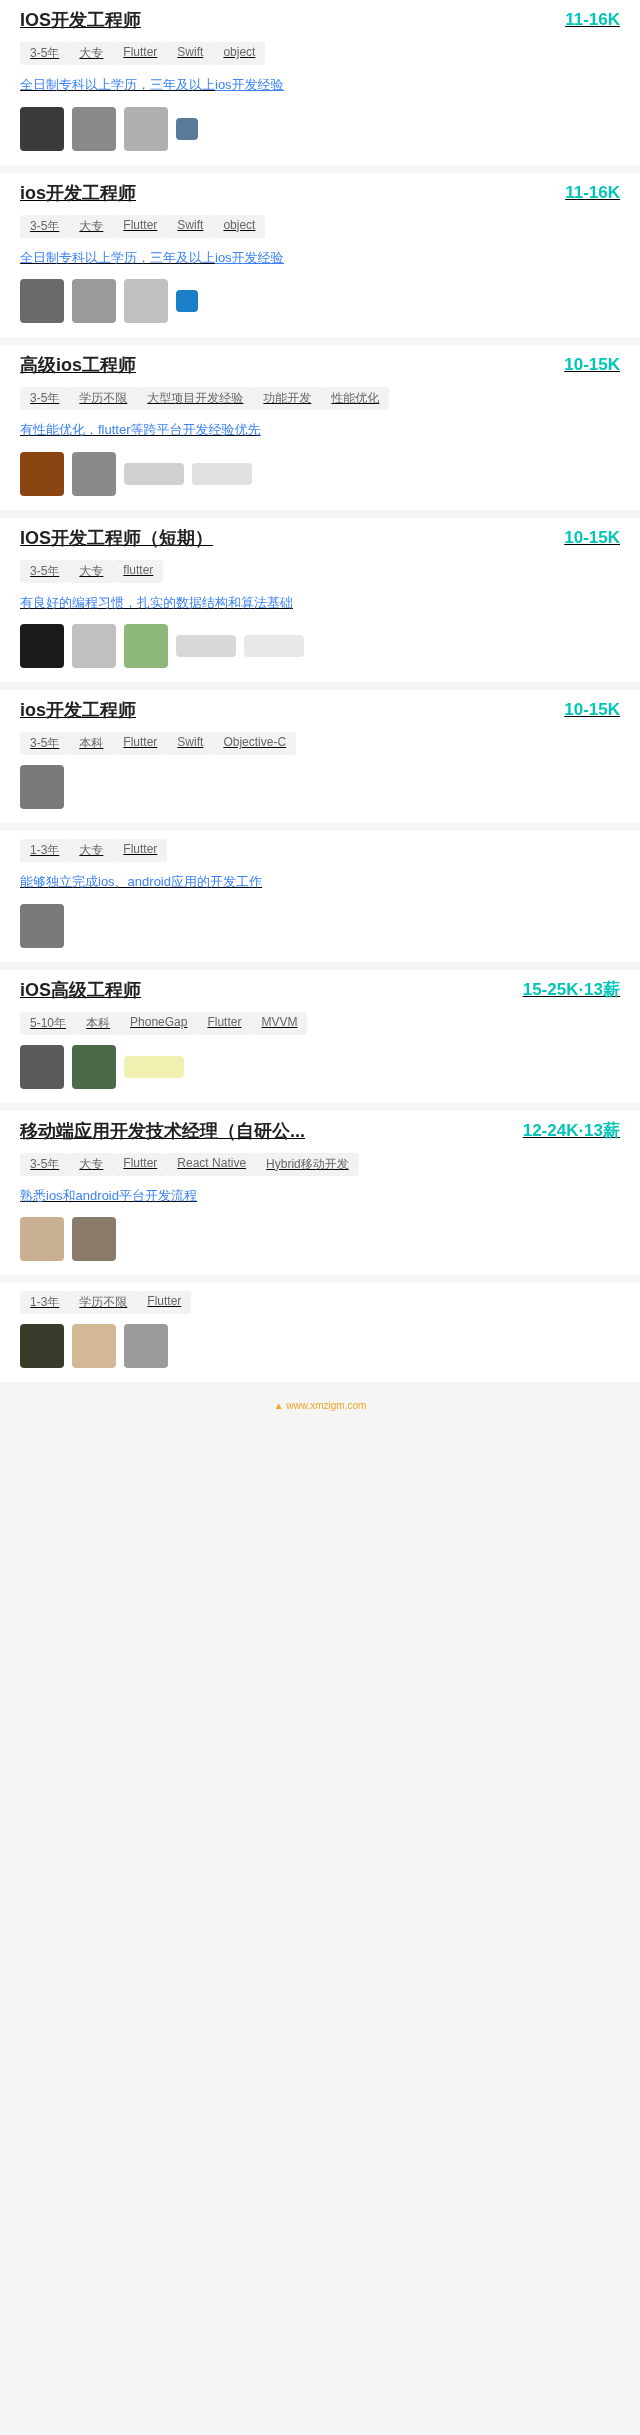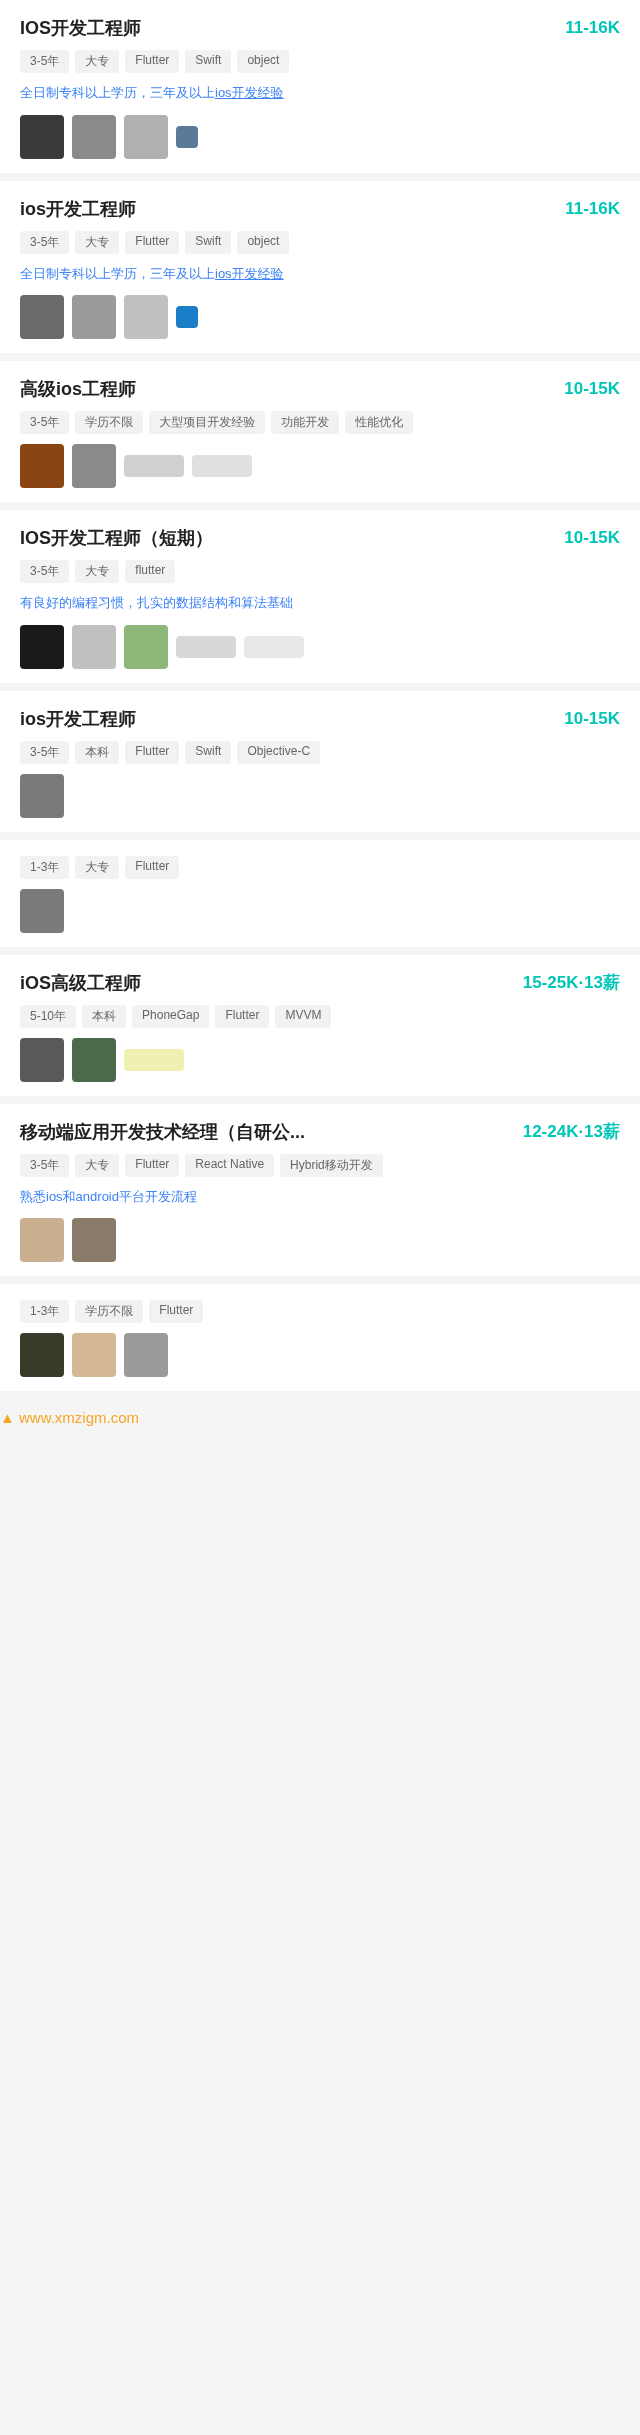--- a/index.html
+++ b/index.html
@@ -4,43 +4,44 @@
   <style>
     * { box-sizing: border-box; margin: 0; padding: 0; }
     body {
       font-family: -apple-system, 'PingFang SC', 'Microsoft YaHei', sans-serif;
       background: #f5f5f5;
       width: 640px;
       min-height: 2435px;
     }
     .job-card {
       background: #fff;
-      padding: 16px 20px 14px 20px;
+      padding: 8px 20px 14px 20px;
       margin-bottom: 8px;
+      text-decoration: underline;
     }
     .job-header {
       display: flex;
       justify-content: space-between;
       align-items: center;
       margin-bottom: 10px;
     }
     .job-title {
       font-size: 18px;
       font-weight: 600;
       color: #222;
     }
     .job-salary {
       font-size: 17px;
       font-weight: 600;
       color: #00c6b8;
     }
     .job-tags {
       display: flex;
       flex-wrap: wrap;
-      gap: 6px;
+      gap: 0;
       margin-bottom: 10px;
     }
     .tag {
       background: #f2f2f2;
       color: #666;
       font-size: 12px;
       padding: 3px 10px;
       border-radius: 3px;
     }
     .job-desc {
@@ -55,23 +56,23 @@
     .company-logos {
       display: flex;
       gap: 8px;
       align-items: center;
       flex-wrap: wrap;
     }
     .logo-block {
       border-radius: 4px;
     }
     .watermark {
-      text-align: left;
+      text-align: center;
       padding: 10px 0 4px;
-      font-size: 15px;
+      font-size: 10px;
       color: #aaa;
     }
     .watermark span { color: #f5a623; }
   </style>
 </head>
 <body>
 
 <div id="job-list">
     <div class="job-card">
       <div class="job-header">
@@ -118,20 +119,21 @@
         <div class="job-title">高级ios工程师</div>
         <div class="job-salary">10-15K</div>
       </div>
       <div class="job-tags">
         <span class="tag">3-5年</span>
         <span class="tag">学历不限</span>
         <span class="tag">大型项目开发经验</span>
         <span class="tag">功能开发</span>
         <span class="tag">性能优化</span>
       </div>
+      <div class="job-desc">有性能优化，flutter等跨平台开发经验优先</div>
       <div class="company-logos">
         <div class="logo-block" style="width: 44px; height: 44px; background-color: rgb(139, 69, 19);"></div>
         <div class="logo-block" style="width: 44px; height: 44px; background-color: rgb(138, 138, 138);"></div>
         <div class="logo-block" style="width: 60px; height: 22px; background-color: rgb(208, 208, 208);"></div>
         <div class="logo-block" style="width: 60px; height: 22px; background-color: rgb(224, 224, 224);"></div>
       </div>
     </div>
     <div class="job-card">
       <div class="job-header">
         <div class="job-title">IOS开发工程师（短期）</div>
@@ -166,20 +168,21 @@
       <div class="company-logos">
         <div class="logo-block" style="width: 44px; height: 44px; background-color: rgb(122, 122, 122);"></div>
       </div>
     </div>
     <div class="job-card">
       <div class="job-tags">
         <span class="tag">1-3年</span>
         <span class="tag">大专</span>
         <span class="tag">Flutter</span>
       </div>
+      <div class="job-desc">能够独立完成ios、android应用的开发工作</div>
       <div class="company-logos">
         <div class="logo-block" style="width: 44px; height: 44px; background-color: rgb(122, 122, 122);"></div>
       </div>
     </div>
     <div class="job-card">
       <div class="job-header">
         <div class="job-title">iOS高级工程师</div>
         <div class="job-salary">15-25K·13薪</div>
       </div>
       <div class="job-tags">

